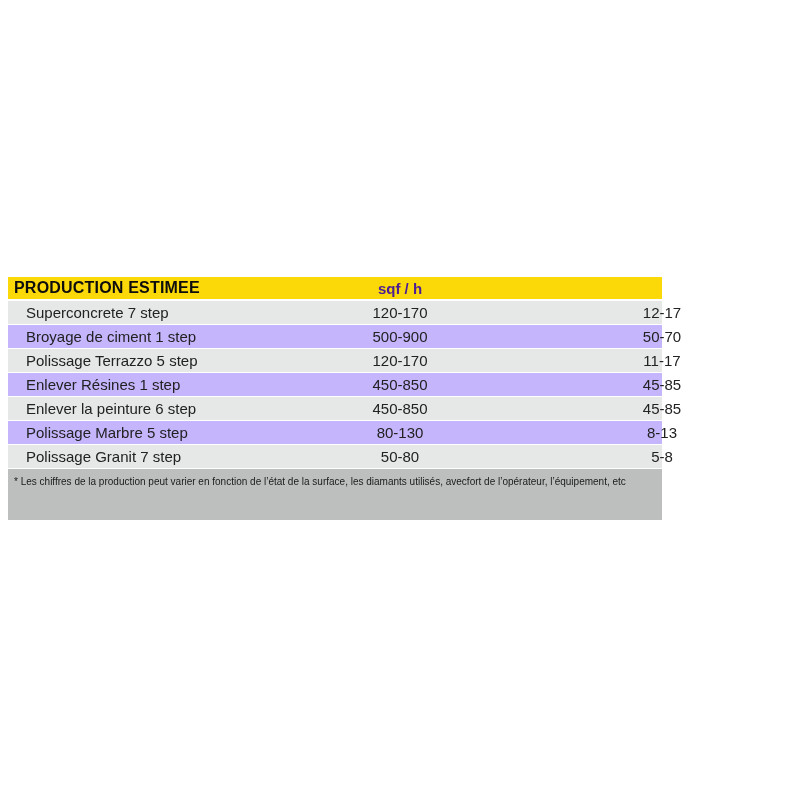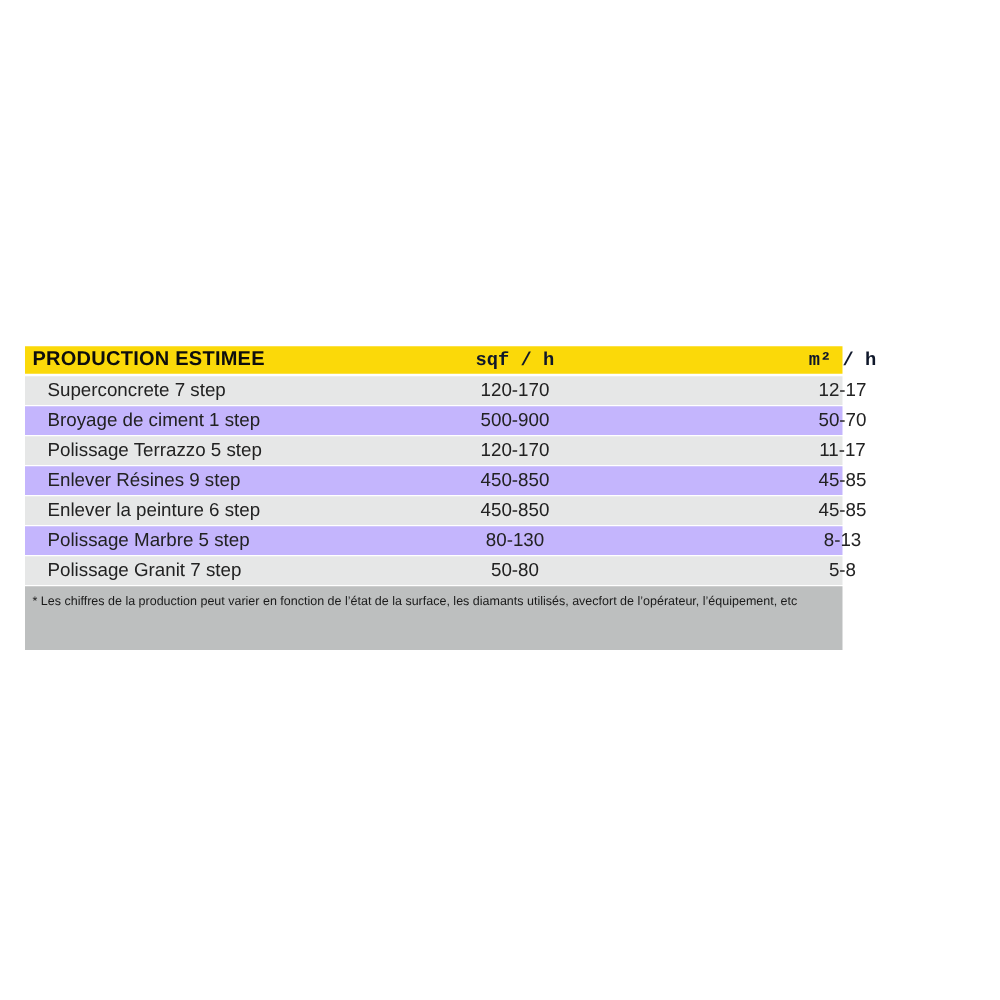--- a/index.html
+++ b/index.html
@@ -10,21 +10,21 @@
   }
   .page {
     position: relative;
     width: 800px;
     height: 800px;
     background: #ffffff;
     overflow: hidden;
   }
   .prod-table {
     position: absolute;
-    left: 20px;
+    left: 8px;
     top: 277px;
     width: 654px;
   }
   .thead, .tr {
     display: grid;
     grid-template-columns: 258px 268px 256px;
     align-items: center;
   }
   .thead {
     height: 22px;
@@ -36,22 +36,21 @@
     font-weight: 800;
     font-size: 16px;
     letter-spacing: 0.2px;
     color: #0d0d0d;
     white-space: nowrap;
   }
   .th.c {
     text-align: center;
     font-weight: 700;
     font-size: 15px;
-    color: #0f172a;
-    font-family: Liberation Mono, monospace;
+    color: #4c1d95;
   }
   .tr {
     height: 23px;
     margin-bottom: 1px;
     font-size: 15px;
     color: #222222;
   }
   .tr.odd  { background: #e6e7e7; }
   .tr.even { background: #c4b5fd; }
   .td.label {
@@ -73,21 +72,20 @@
 </style>
 </head>
 <body>
 
 <div class="page">
   <div class="prod-table">
 
     <div class="thead">
       <div class="th title">PRODUCTION ESTIMEE</div>
       <div class="th c">sqf / h</div>
-      <div class="th c">m² / h</div>
     </div>
 
     <div class="tr odd">
       <div class="td label">Superconcrete 7 step</div>
       <div class="td val">120-170</div>
       <div class="td val">12-17</div>
     </div>
 
     <div class="tr even">
       <div class="td label">Broyage de ciment 1 step</div>
@@ -95,21 +93,21 @@
       <div class="td val">50-70</div>
     </div>
 
     <div class="tr odd">
       <div class="td label">Polissage Terrazzo 5 step</div>
       <div class="td val">120-170</div>
       <div class="td val">11-17</div>
     </div>
 
     <div class="tr even">
-      <div class="td label">Enlever Résines 9 step</div>
+      <div class="td label">Enlever Résines 1 step</div>
       <div class="td val">450-850</div>
       <div class="td val">45-85</div>
     </div>
 
     <div class="tr odd">
       <div class="td label">Enlever la peinture 6 step</div>
       <div class="td val">450-850</div>
       <div class="td val">45-85</div>
     </div>
 

